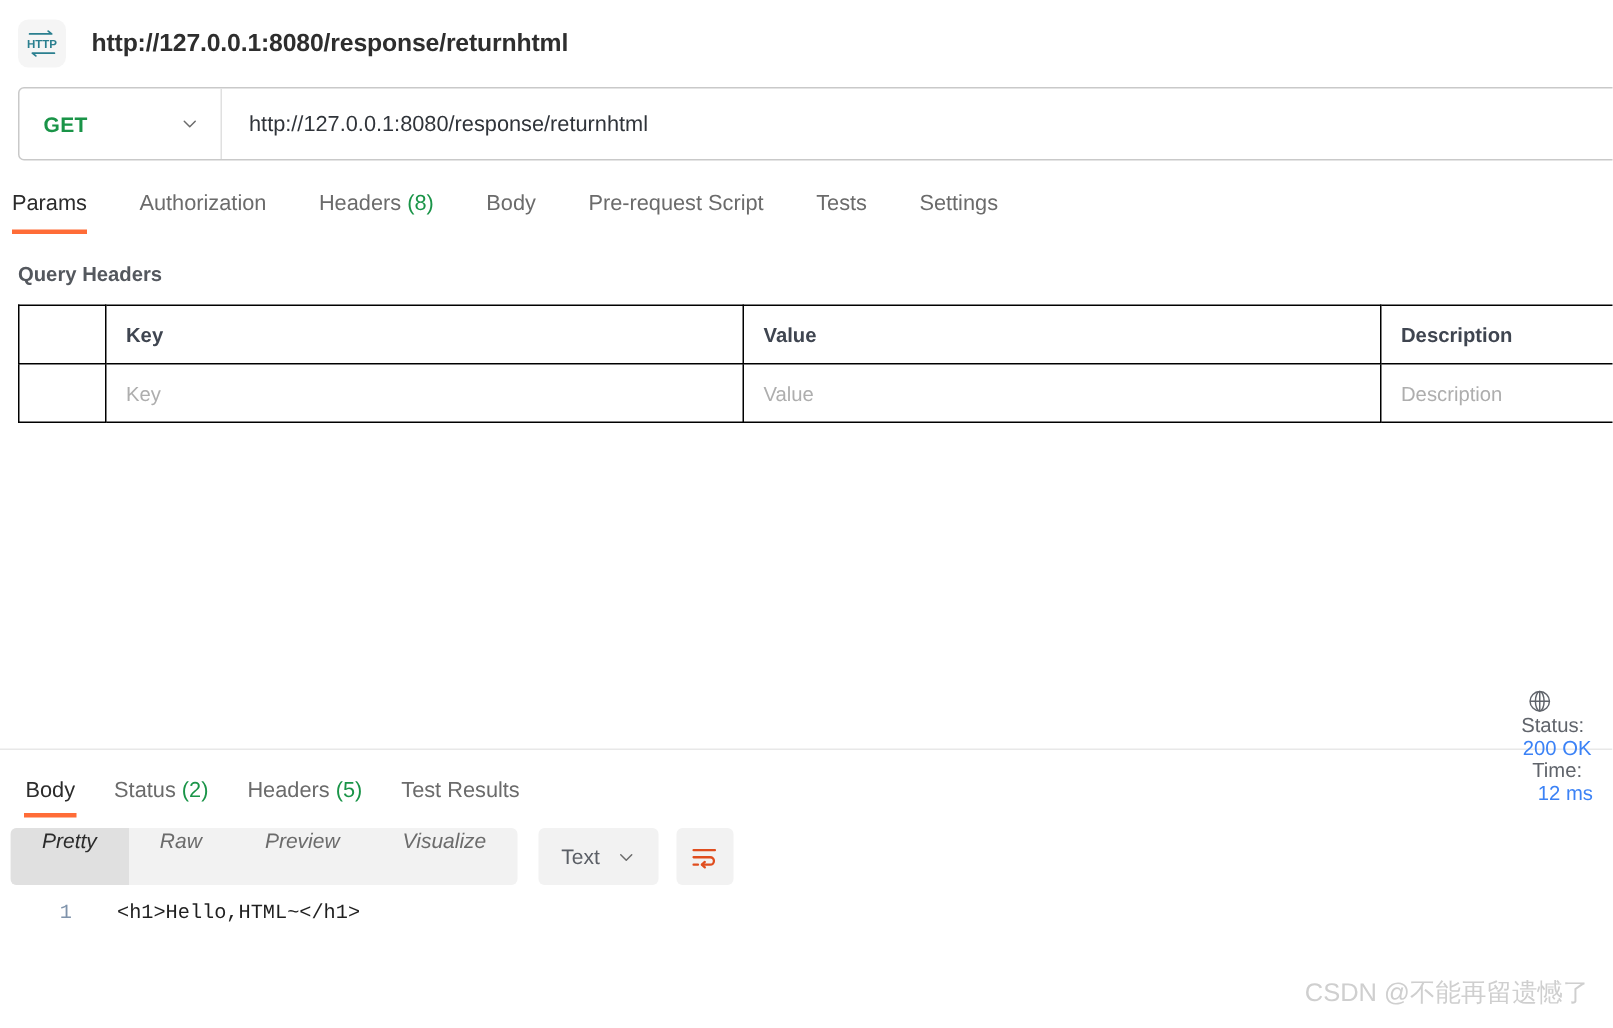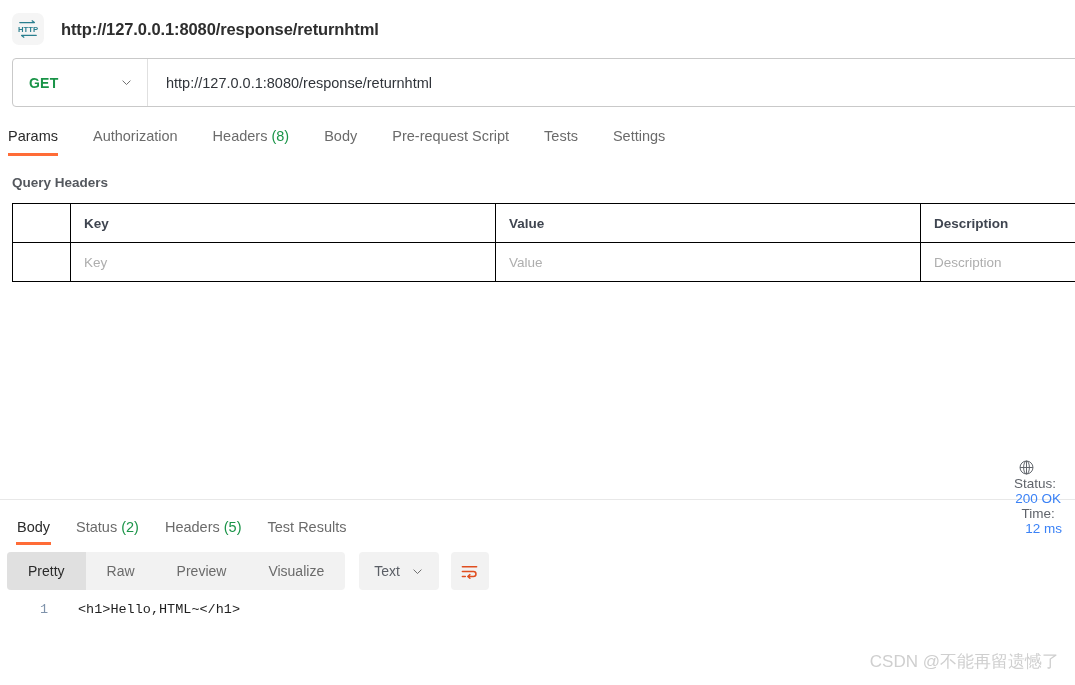--- a/index.html
+++ b/index.html
@@ -216,25 +216,25 @@
   .seg {
     display: flex;
     background: #f2f2f2;
     border-radius: 4px;
     overflow: hidden;
     height: 38px;
     align-items: stretch;
   }
   .seg-item {
     display: flex;
-    align-items: center;
     padding: 0 21px;
     font-size: 14px;
     color: #6b6b6b;
     cursor: pointer;
+    font-style: italic;
   }
   .seg-item.active {
     background: #e0e0e0;
     color: #2b2b2b;
   }
   .typesel {
     display: flex;
     align-items: center;
     gap: 11px;
     height: 38px;

